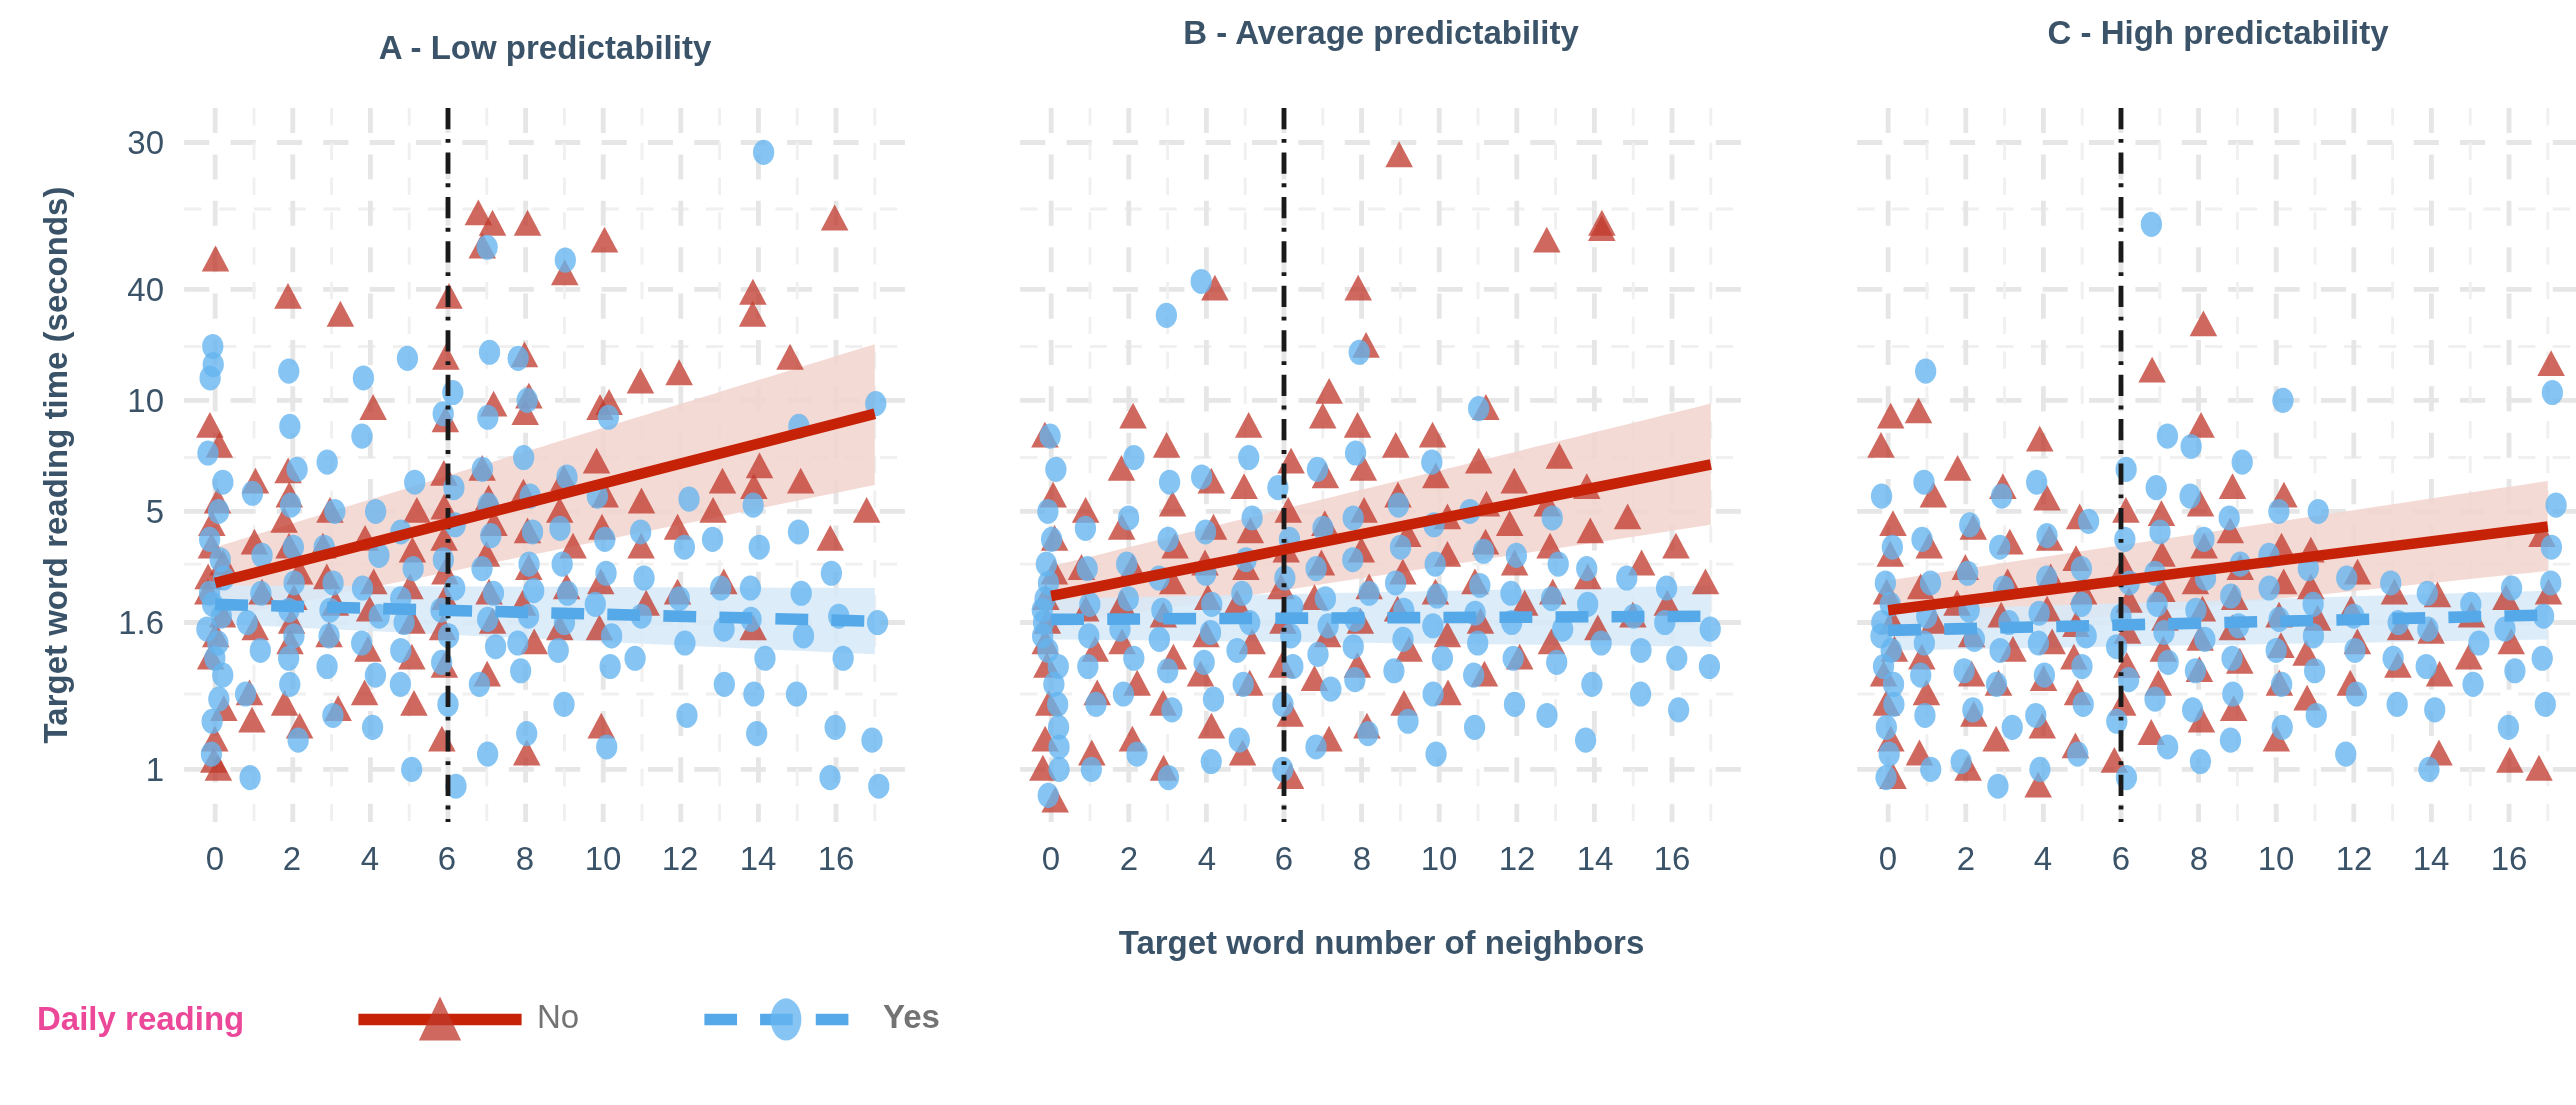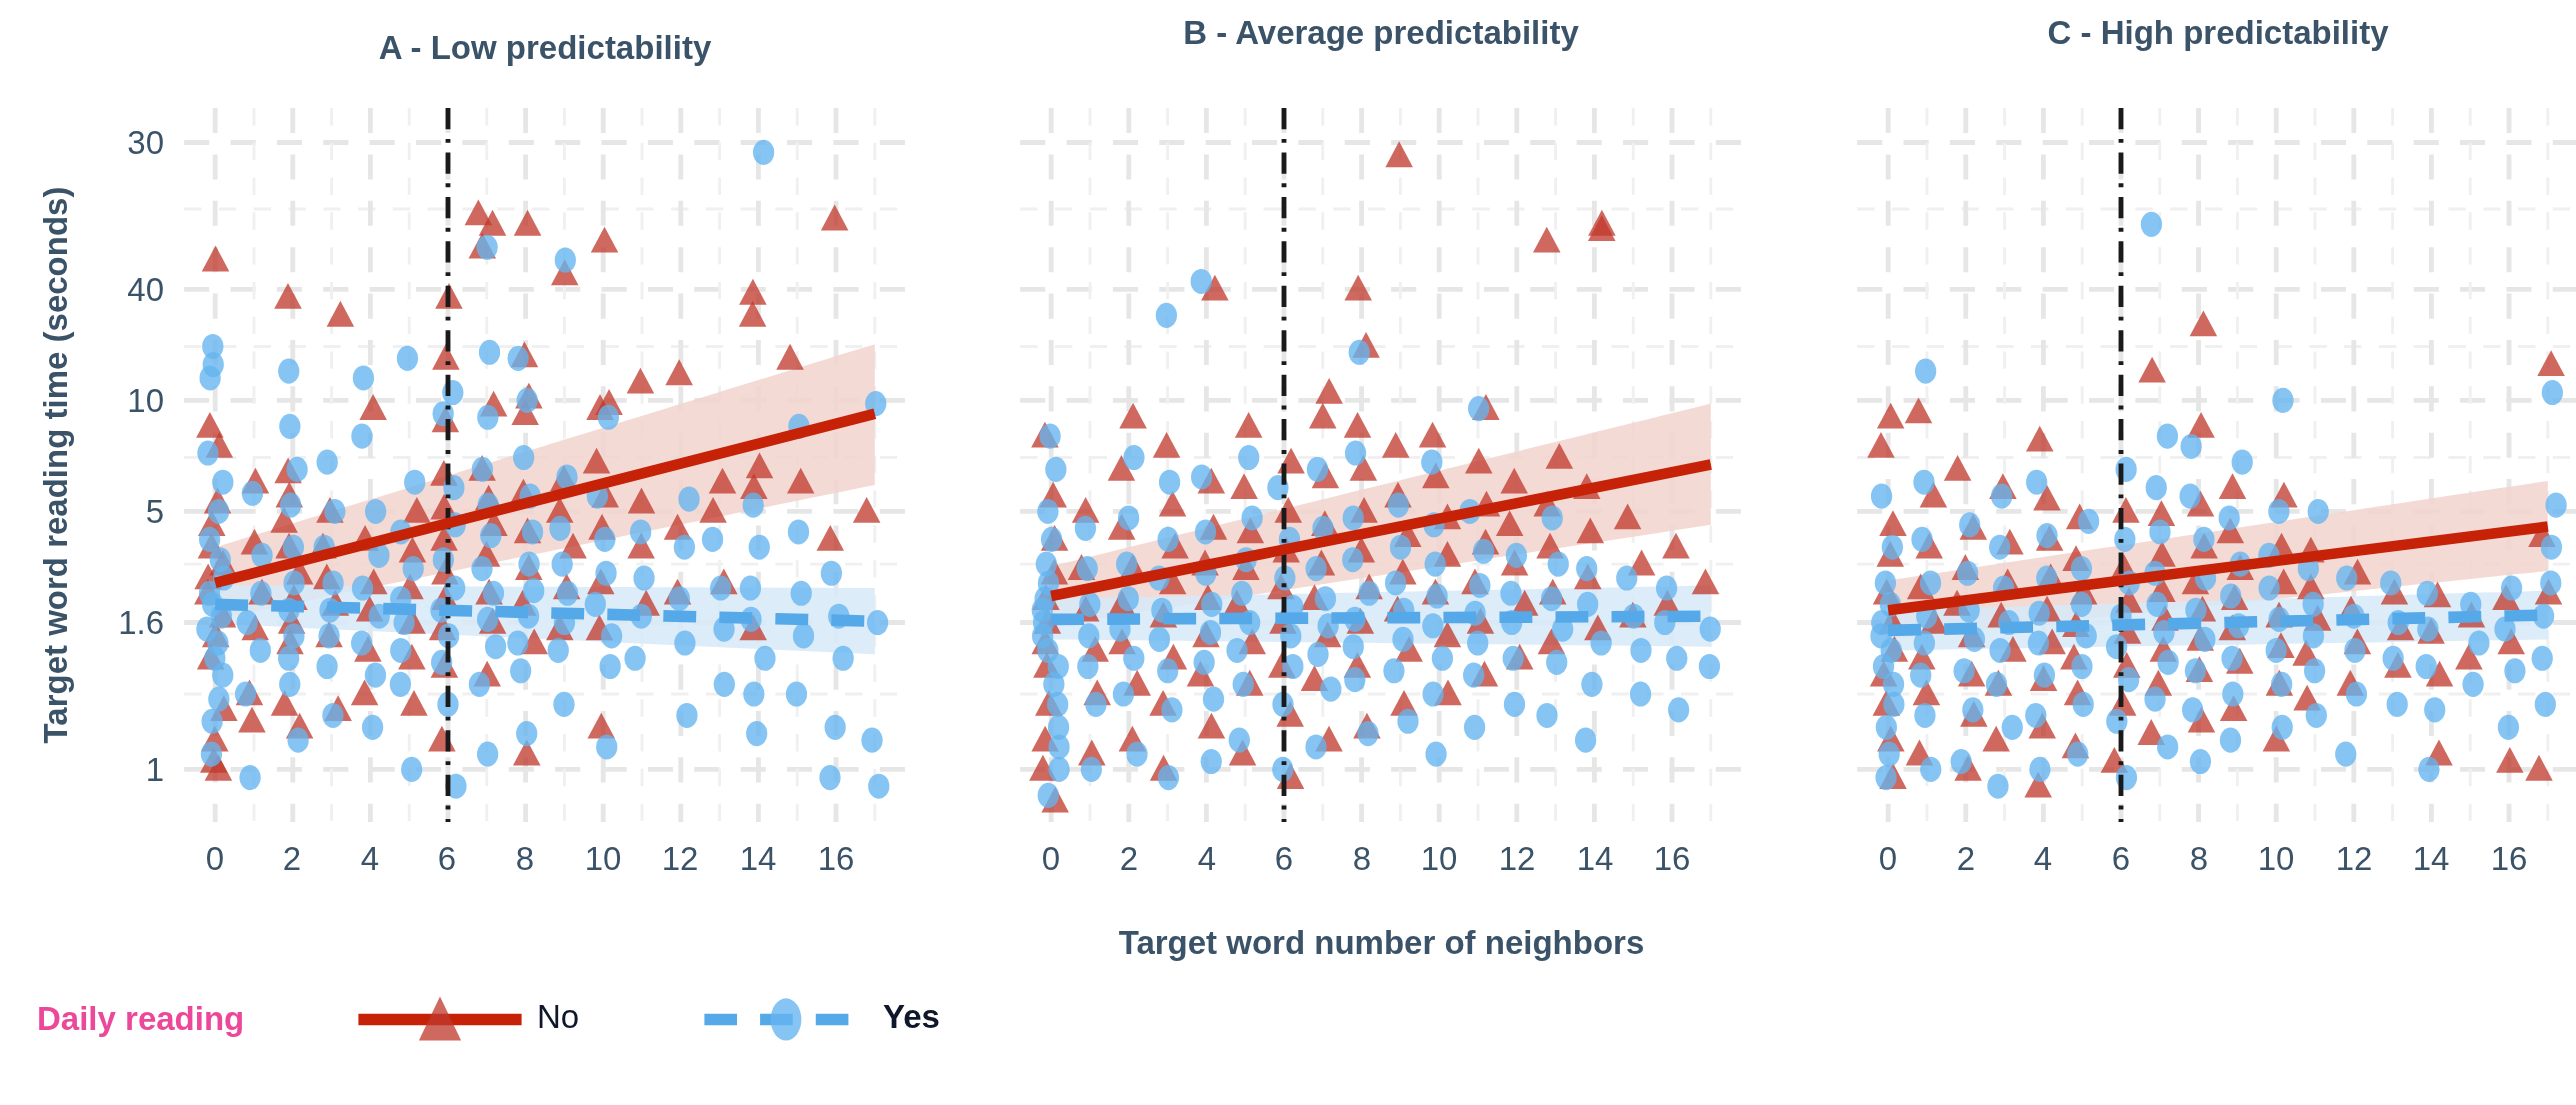--- a/index.html
+++ b/index.html
@@ -31,21 +31,21 @@
   }
   .panel svg{position:absolute;left:0;top:0;display:block;}
 
   .legend-title{
     position:absolute;font-weight:bold;color:#ec4899;font-size:33px;white-space:nowrap;
   }
   .legend-key{
     position:absolute;background:#ffffff;
   }
   .legend-label{
-    position:absolute;color:#0f172a;font-size:33px;white-space:nowrap;
+    position:absolute;color:#737373;font-size:33px;white-space:nowrap;
   }
 </style>
 </head>
 <body>
 
 <div id="root">
 
   <div class="panel-title" id="title-A" style="left: 184px; width: 722px; top: 29px;">A - Low predictability</div>
   <div class="panel-title" id="title-B" style="left: 1020px; width: 722px; top: 13.5px;">B - Average predictability</div>
   <div class="panel-title" id="title-C" style="left: 1857px; width: 722px; top: 13.5px;">C - High predictability</div>

